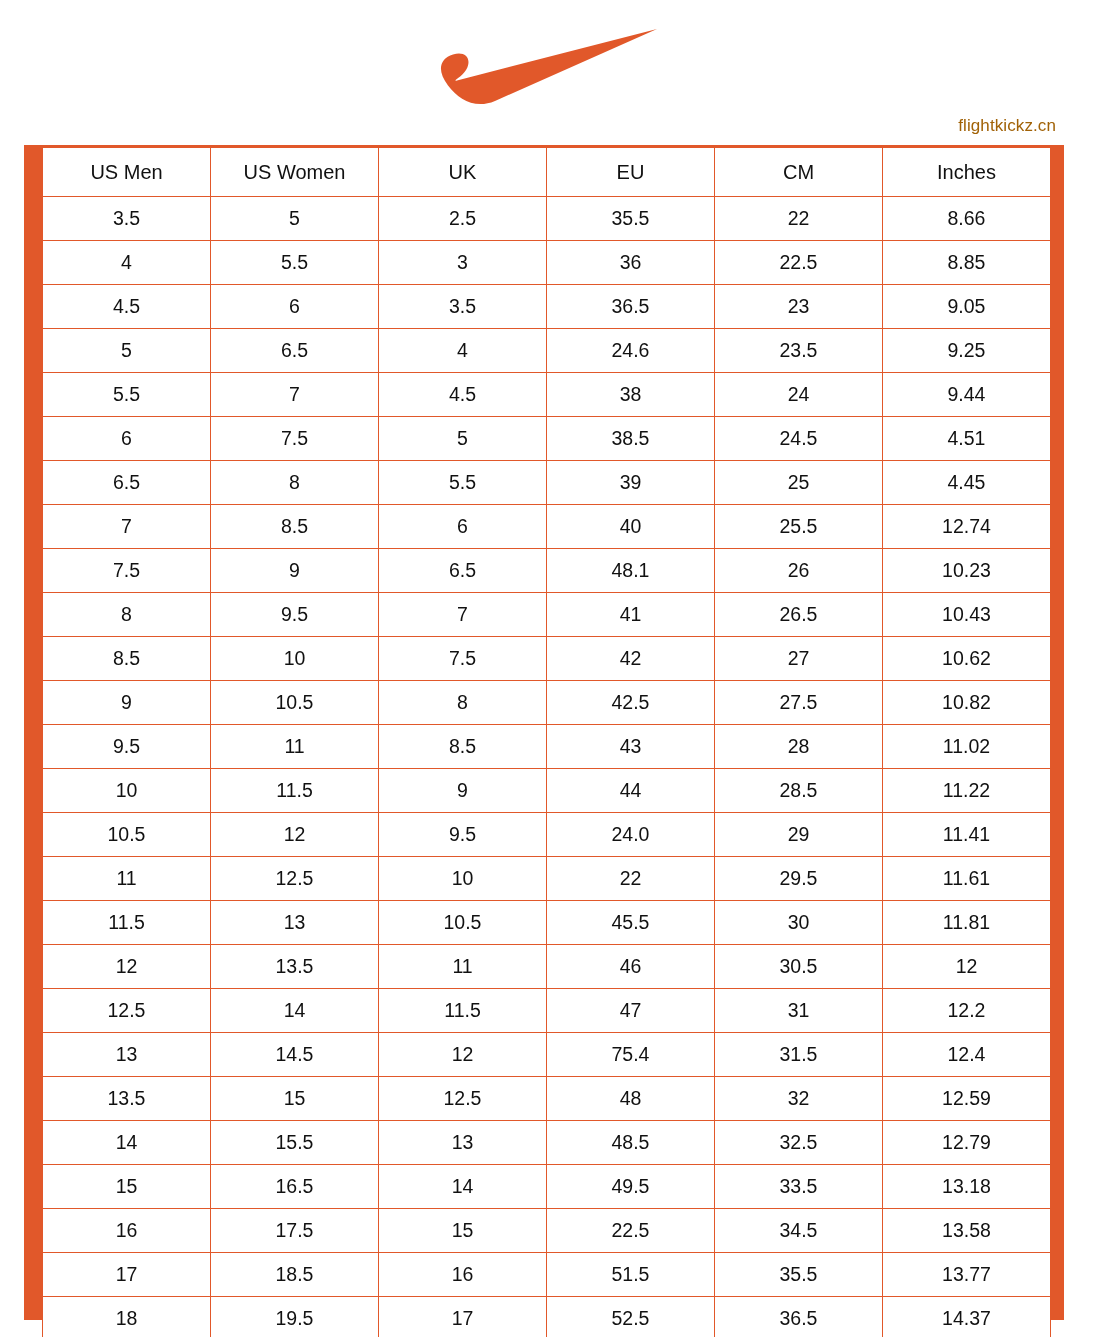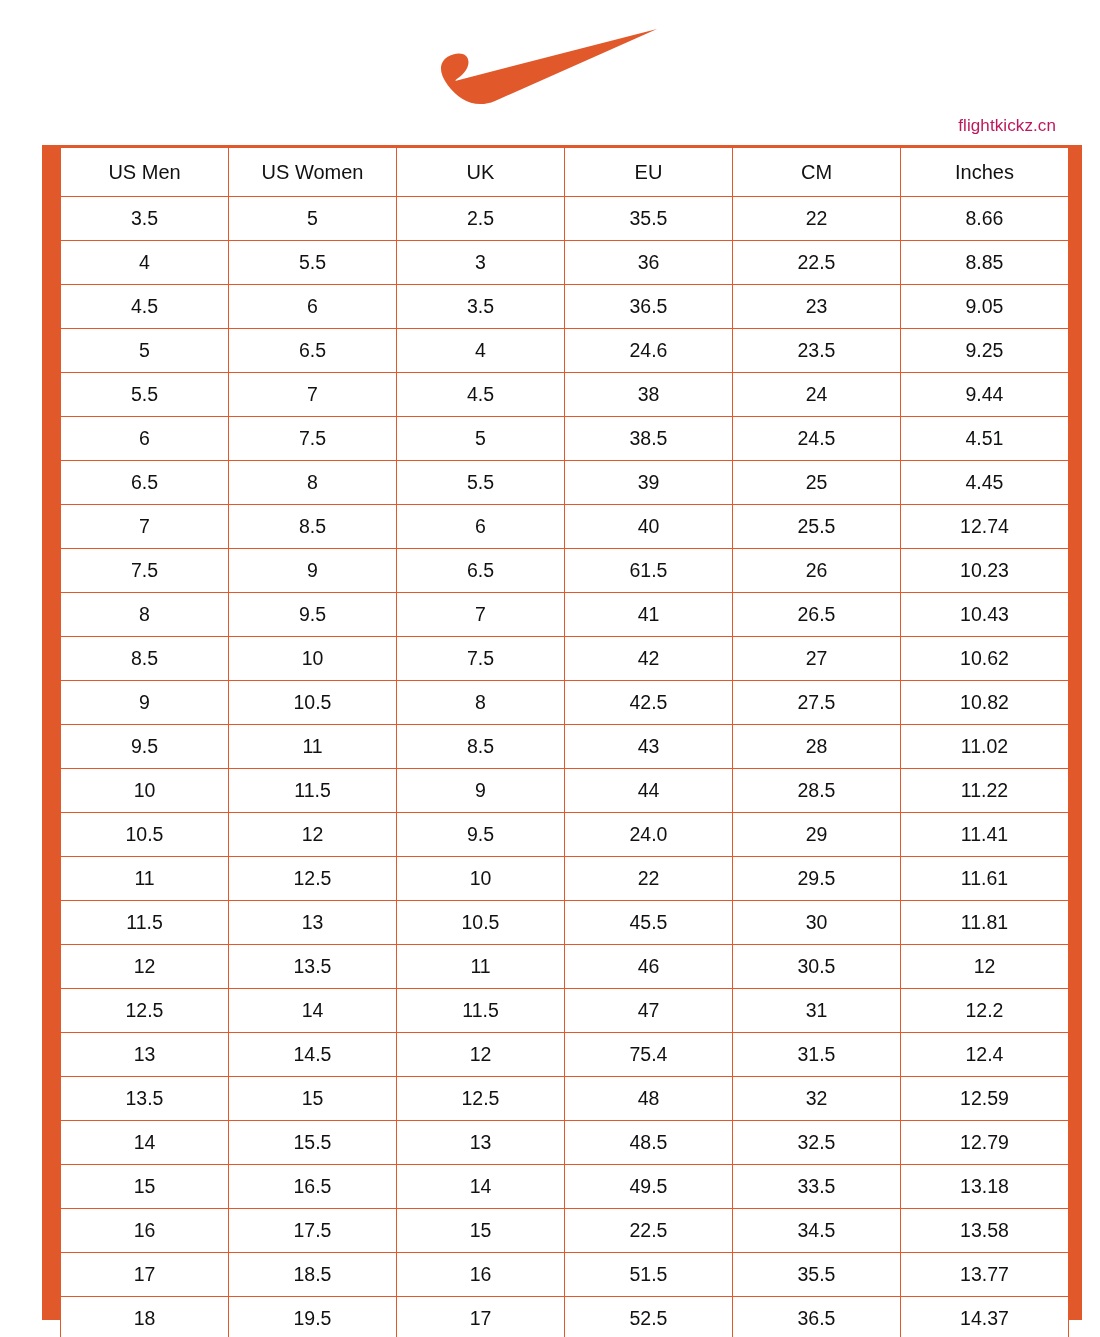--- a/index.html
+++ b/index.html
@@ -36,29 +36,29 @@
   .logo-wrap svg {
     display: block;
   }
 
   
   .site-label {
     position: absolute;
     top: 116px;
     right: 44px;
     font-size: 17px;
-    color: #be185d;
+    color: #a16207;
     letter-spacing: 0.1px;
     font-family: "Liberation Sans", sans-serif;
   }
 
   
   .table-frame {
     position: absolute;
-    left: 42px;
+    left: 24px;
     top: 145px;
     width: 1040px;
     height: 1175px;
     border: 2px solid #e1582a;
     box-sizing: border-box;
     background: #ffffff;
   }
   
   .bar-left, .bar-right {
     position: absolute;
@@ -207,21 +207,21 @@
           <td>8.5</td>
           <td>6</td>
           <td>40</td>
           <td>25.5</td>
           <td>12.74</td>
         </tr>
         <tr>
           <td>7.5</td>
           <td>9</td>
           <td>6.5</td>
-          <td>61.5</td>
+          <td>48.1</td>
           <td>26</td>
           <td>10.23</td>
         </tr>
         <tr>
           <td>8</td>
           <td>9.5</td>
           <td>7</td>
           <td>41</td>
           <td>26.5</td>
           <td>10.43</td>

